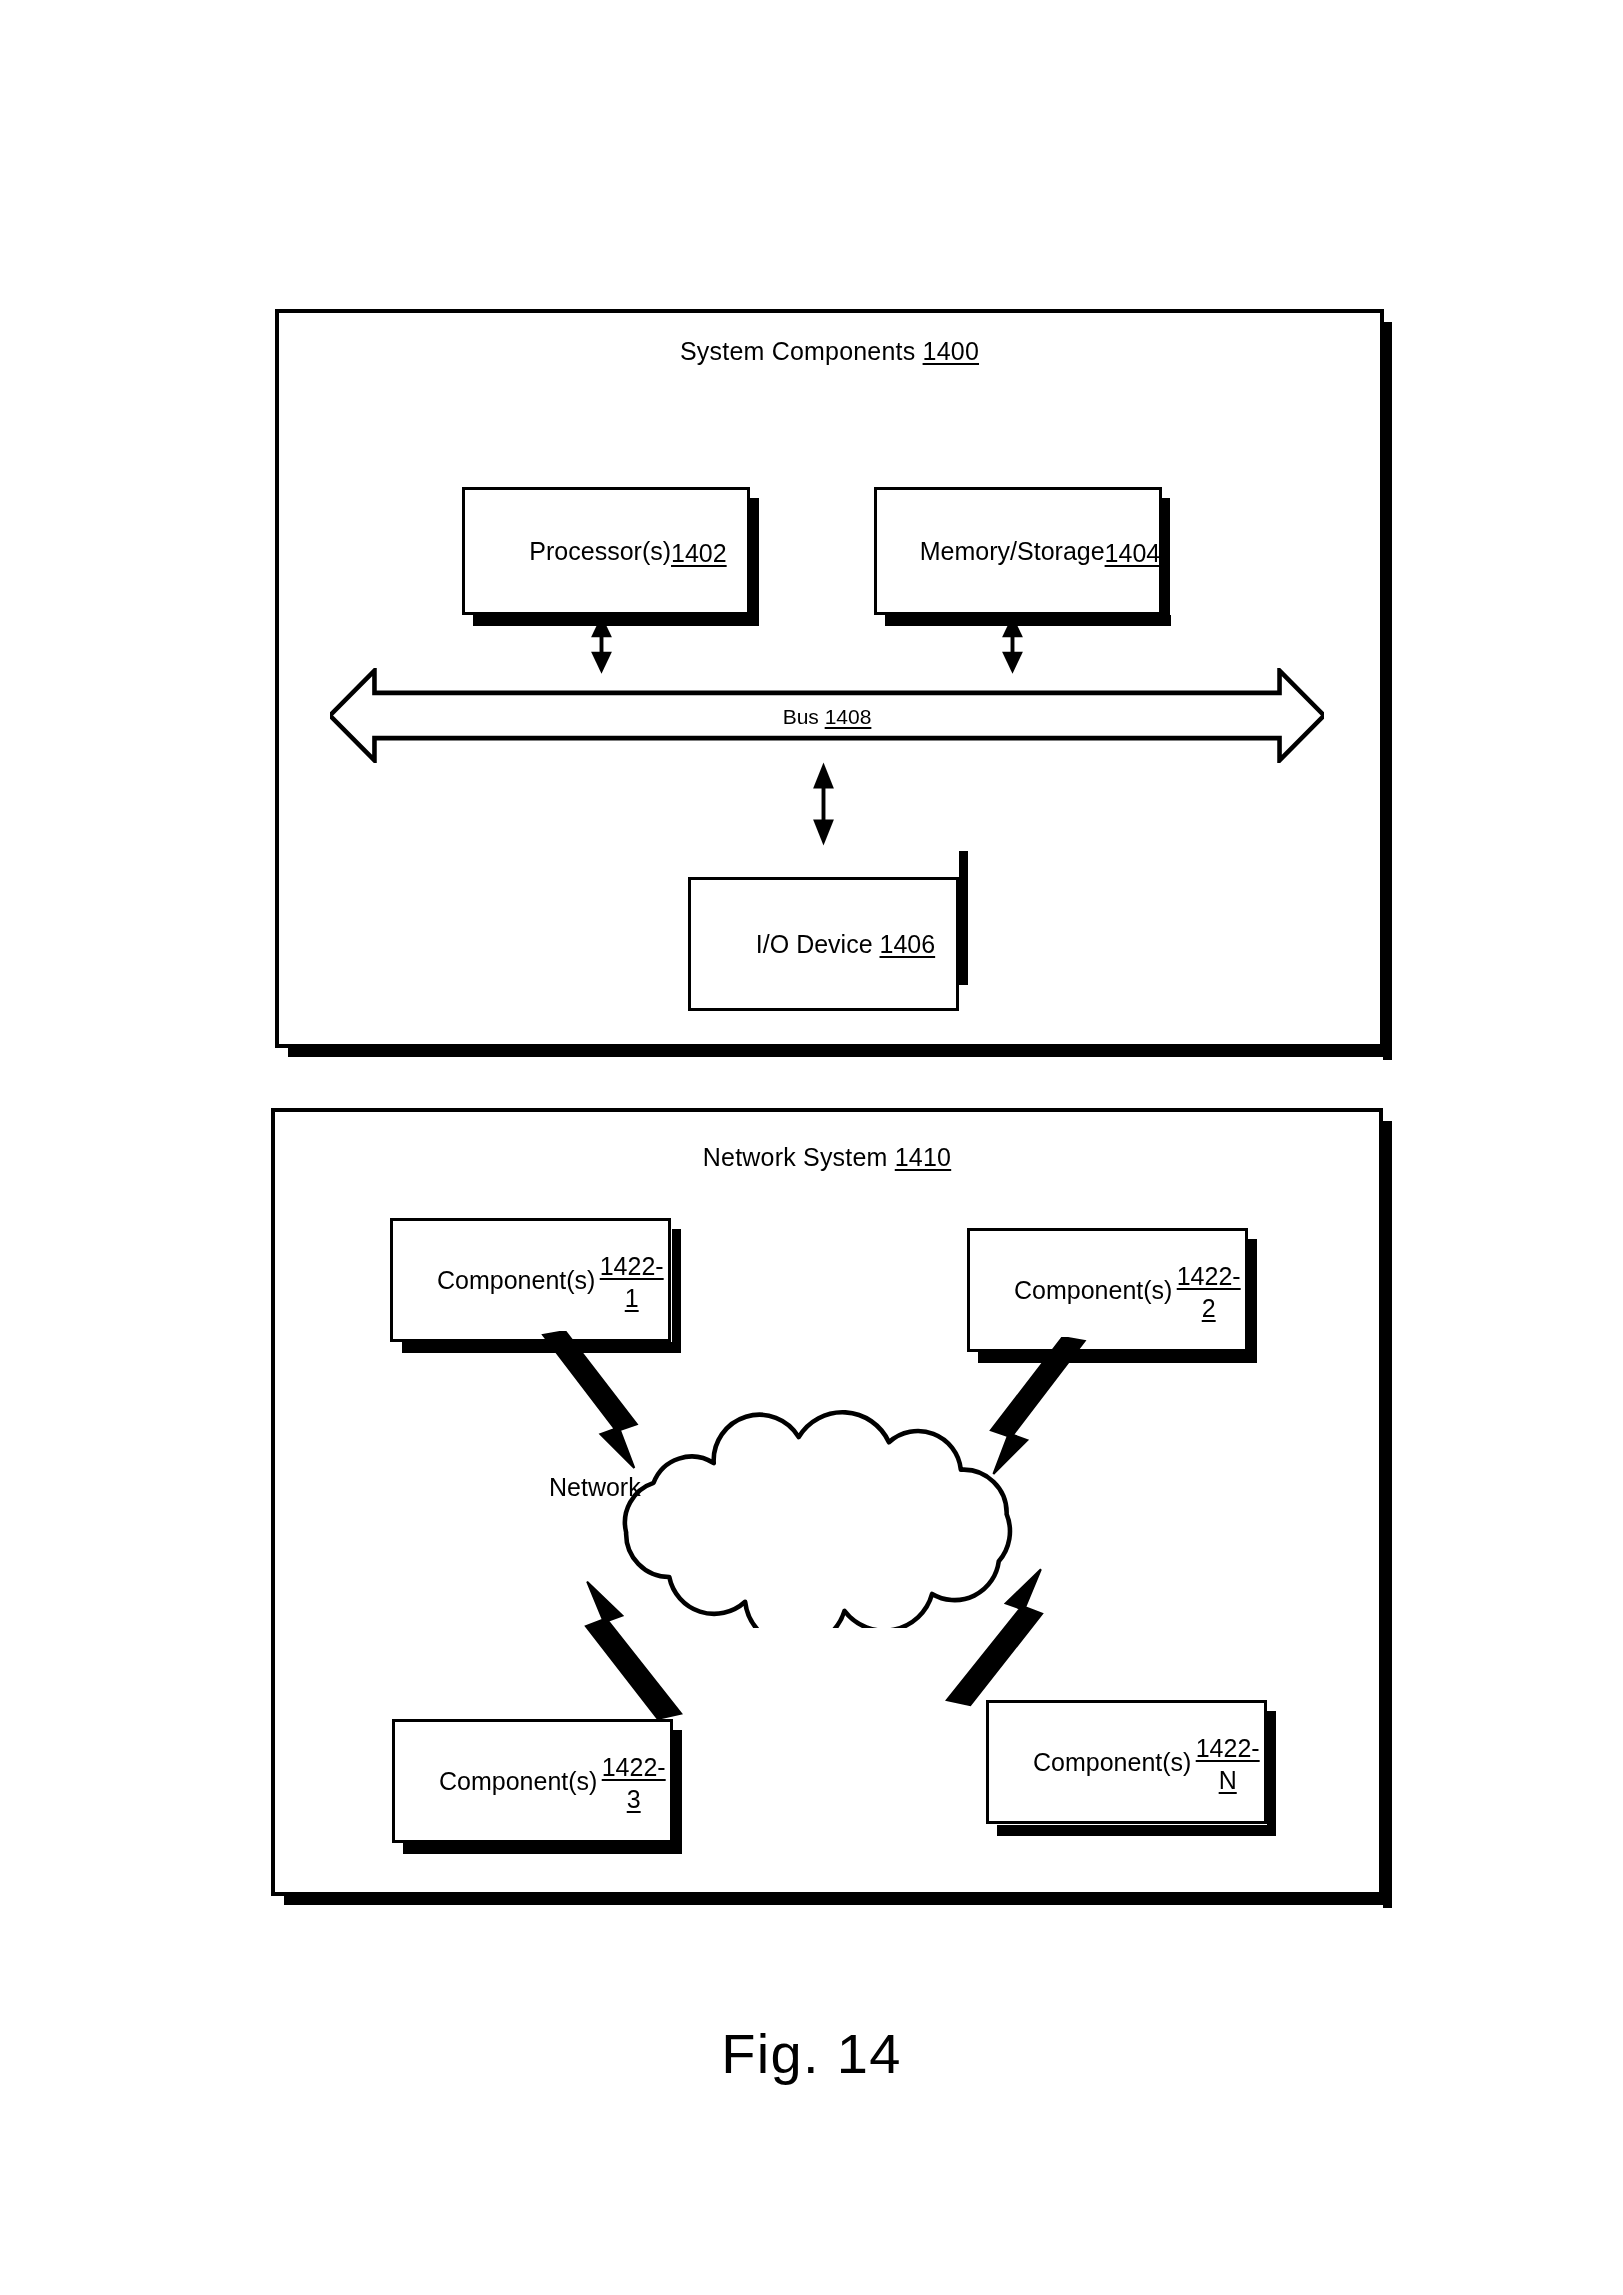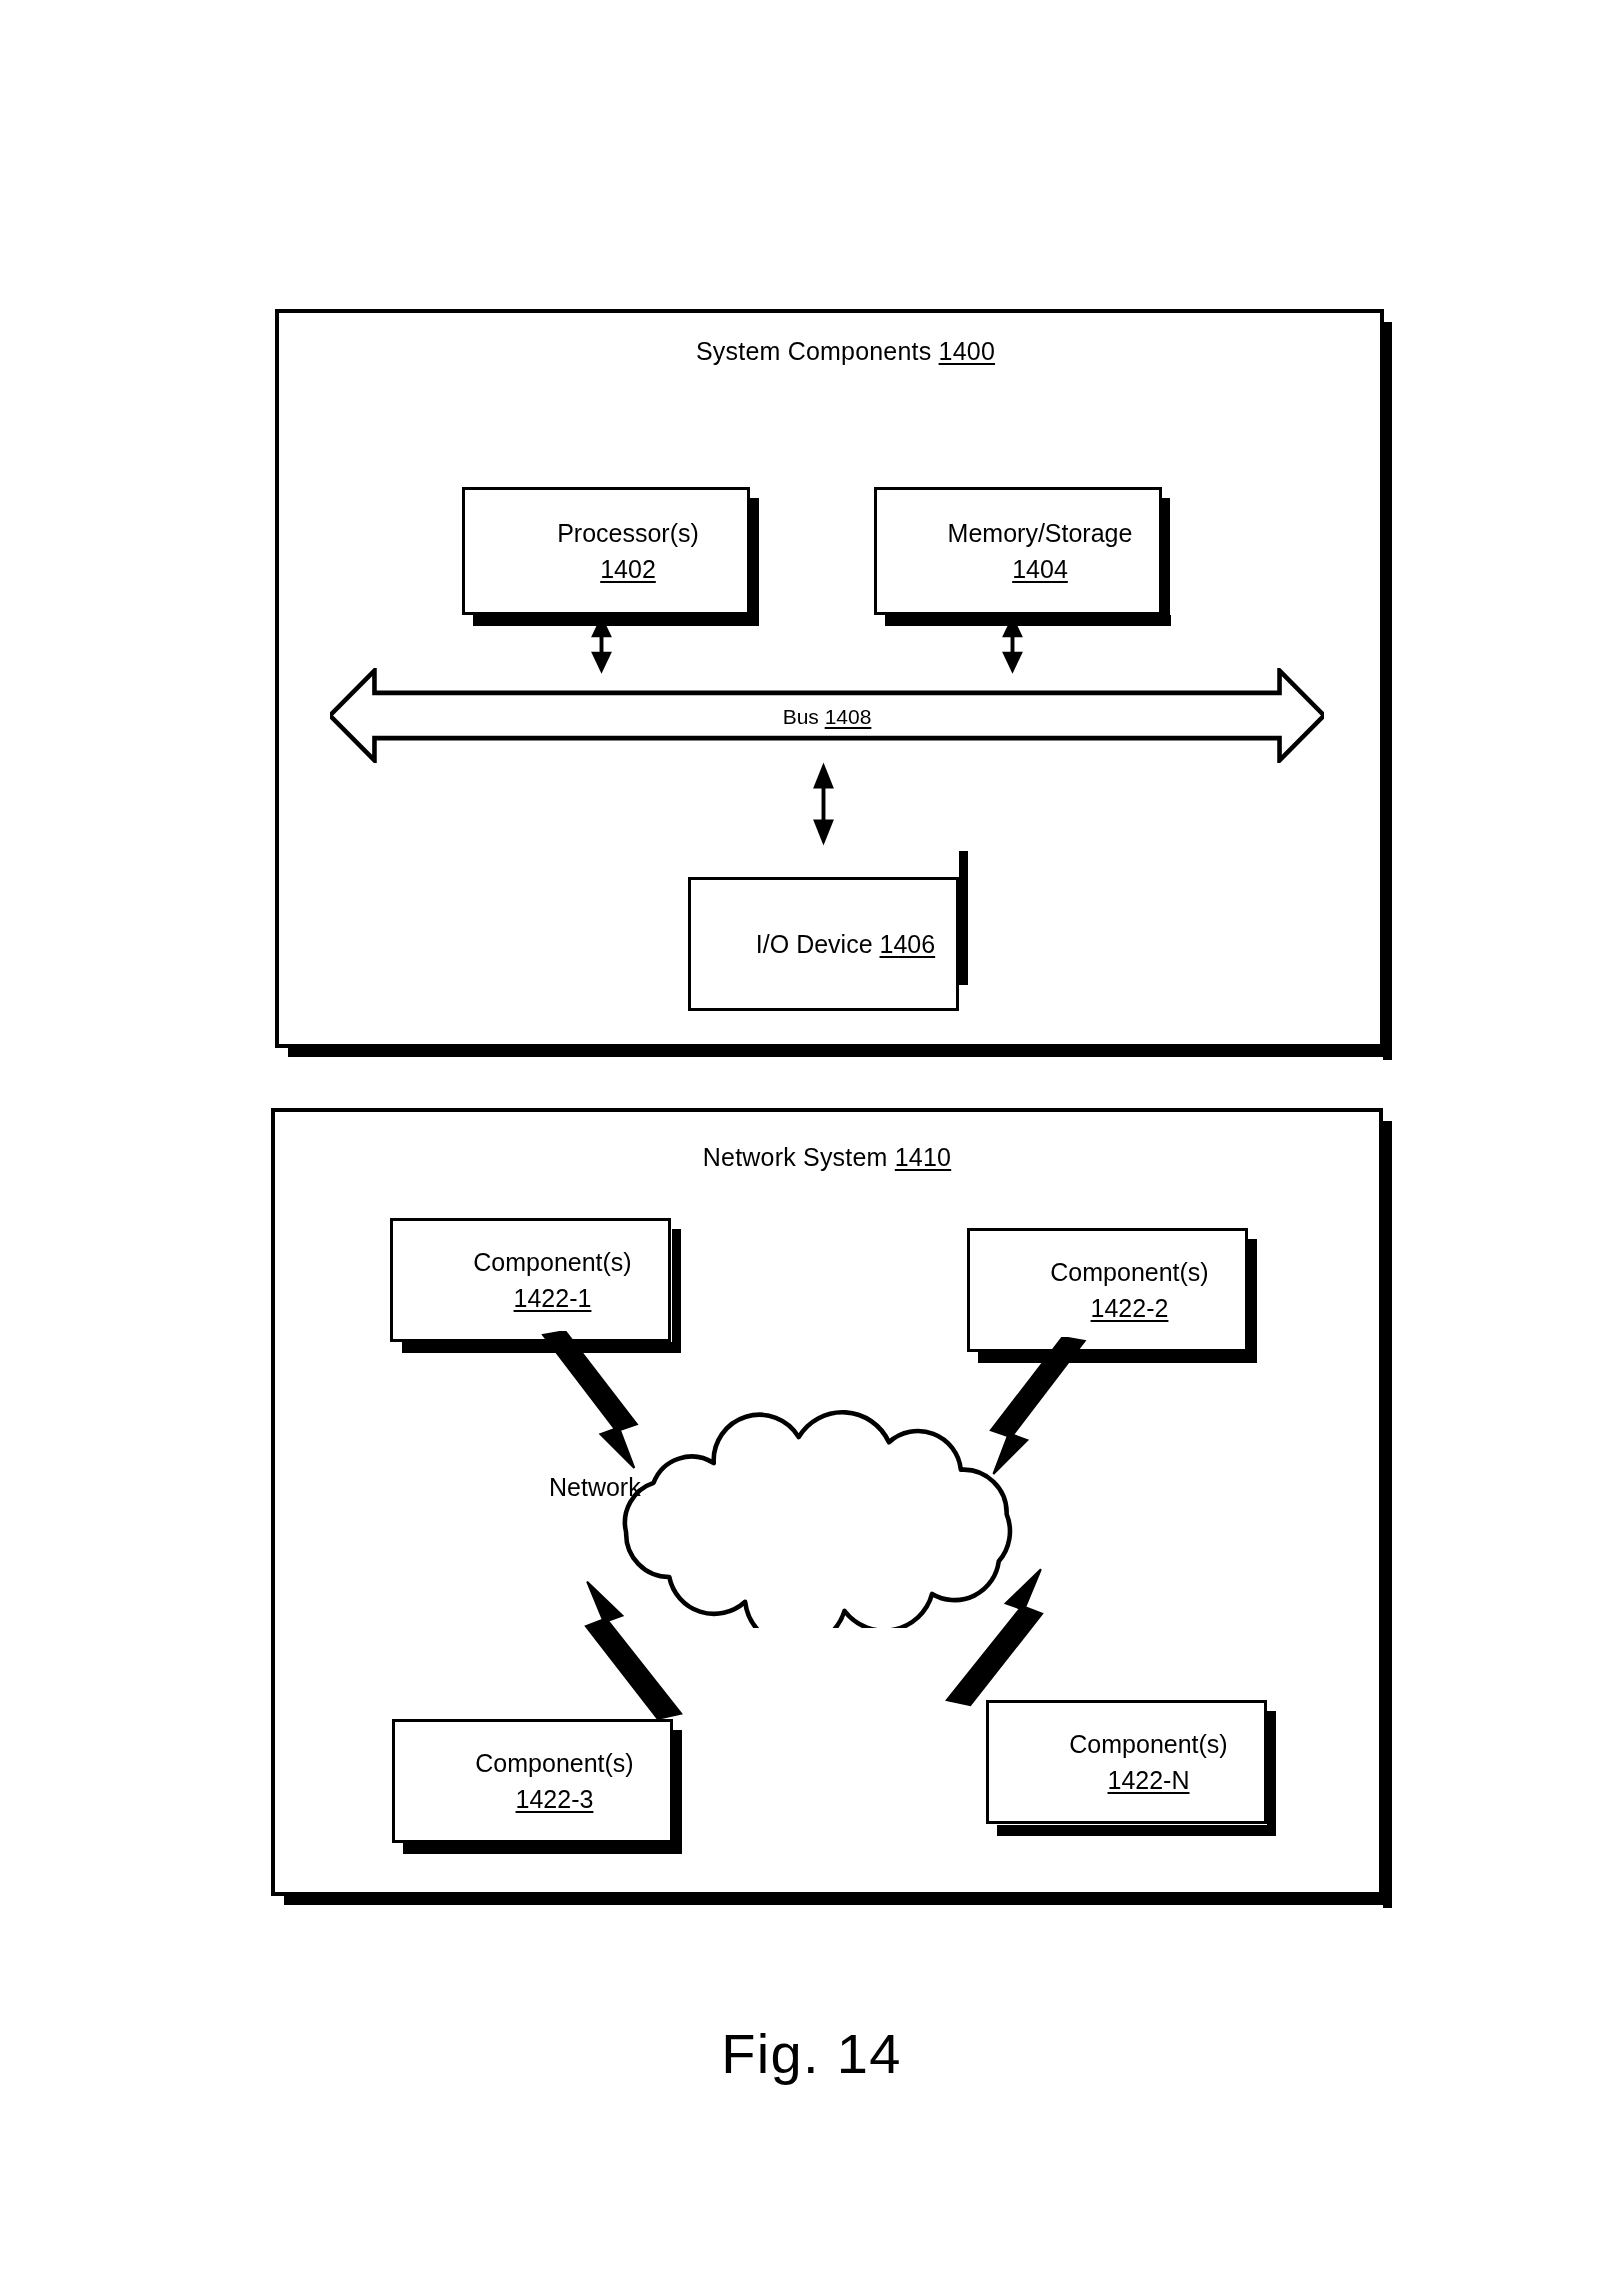--- a/index.html
+++ b/index.html
@@ -79,32 +79,32 @@
 
   
   .panel-title {
     position: absolute;
     text-align: center;
     font-size: 25px;
     letter-spacing: 0.2px;
     white-space: nowrap;
     z-index: 5;
   }
-  #title-system { left: 275px; top: 337px; width: 1109px; padding-left: 16px; }
+  #title-system { left: 275px; top: 337px; width: 1109px; }
   #title-network { left: 271px; top: 1143px; width: 1112px; }
   .ref { text-decoration: underline; text-underline-offset: 3.3px; }
 
   
   .node {
     position: absolute;
     border: 3.9px solid #000;
     background: #fff;
     box-sizing: border-box;
     display: flex;
-    flex-direction: column;
+    flex-direction: row;
     align-items: center;
     justify-content: center;
     font-size: 25px;
     line-height: 1.28;
     text-align: center;
     z-index: 4;
     padding-left: 44px;
   }
   .node-shadow-r {
     position: absolute;

